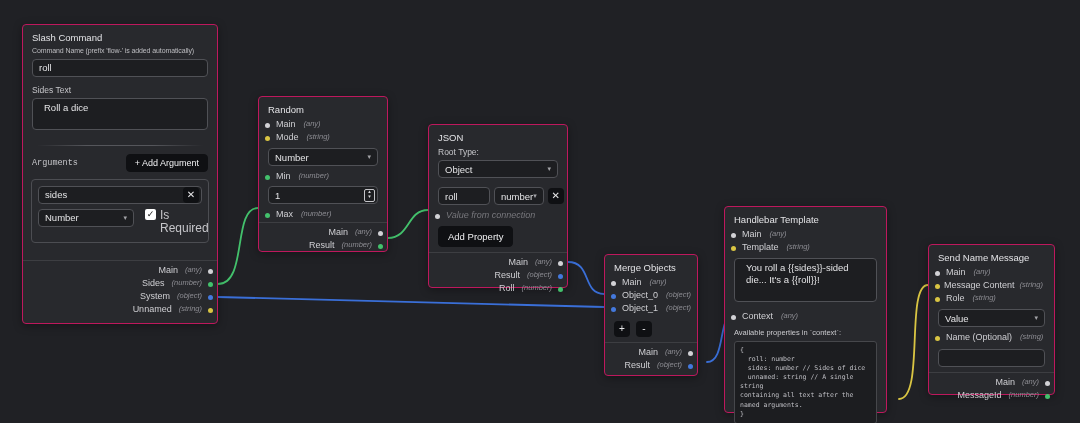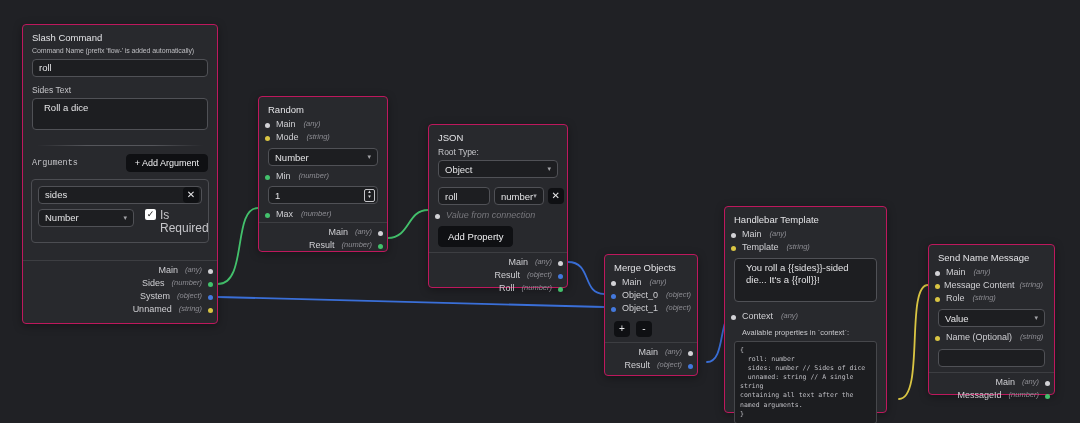--- a/index.html
+++ b/index.html
@@ -96,21 +96,21 @@
     display:flex; flex-direction:column; align-items:center; justify-content:center;
     font-size:4.5px; color:#d8d8db; line-height:1.05; cursor:pointer; flex-shrink:0;
   }
   .italic-note { font-style:italic; color:#76767b; }
   .code-block {
     background:#1c1d20; border:1px solid #46474b; border-radius:3px;
     margin:2px 9px 4px 9px; padding:4px 5px;
     font-family:"DejaVu Sans Mono", monospace; font-size:6.5px; line-height:1.4;
     color:#bfbfc4; white-space:pre-wrap; flex-shrink:0;
   }
-  .props-label { font-size:7.5px; color:#c9c9cd; padding:0 9px; margin:4px 0 2px 8px; }
+  .props-label { font-size:7.5px; color:#c9c9cd; padding:0 9px; margin:4px 0 2px 0; }
 </style>
 </head>
 <body>
 
 <div class="canvas">
 
   <svg class="wires" width="1080" height="423">
     <path d="M218,284 C248,284 232,208 258,208" stroke="#43c16c"></path>
     <path d="M218,297 C350,301 480,303 604,307" stroke="#3a6fd8"></path>
     <path d="M388,238 C410,238 407,210 428,210" stroke="#43c16c"></path>

